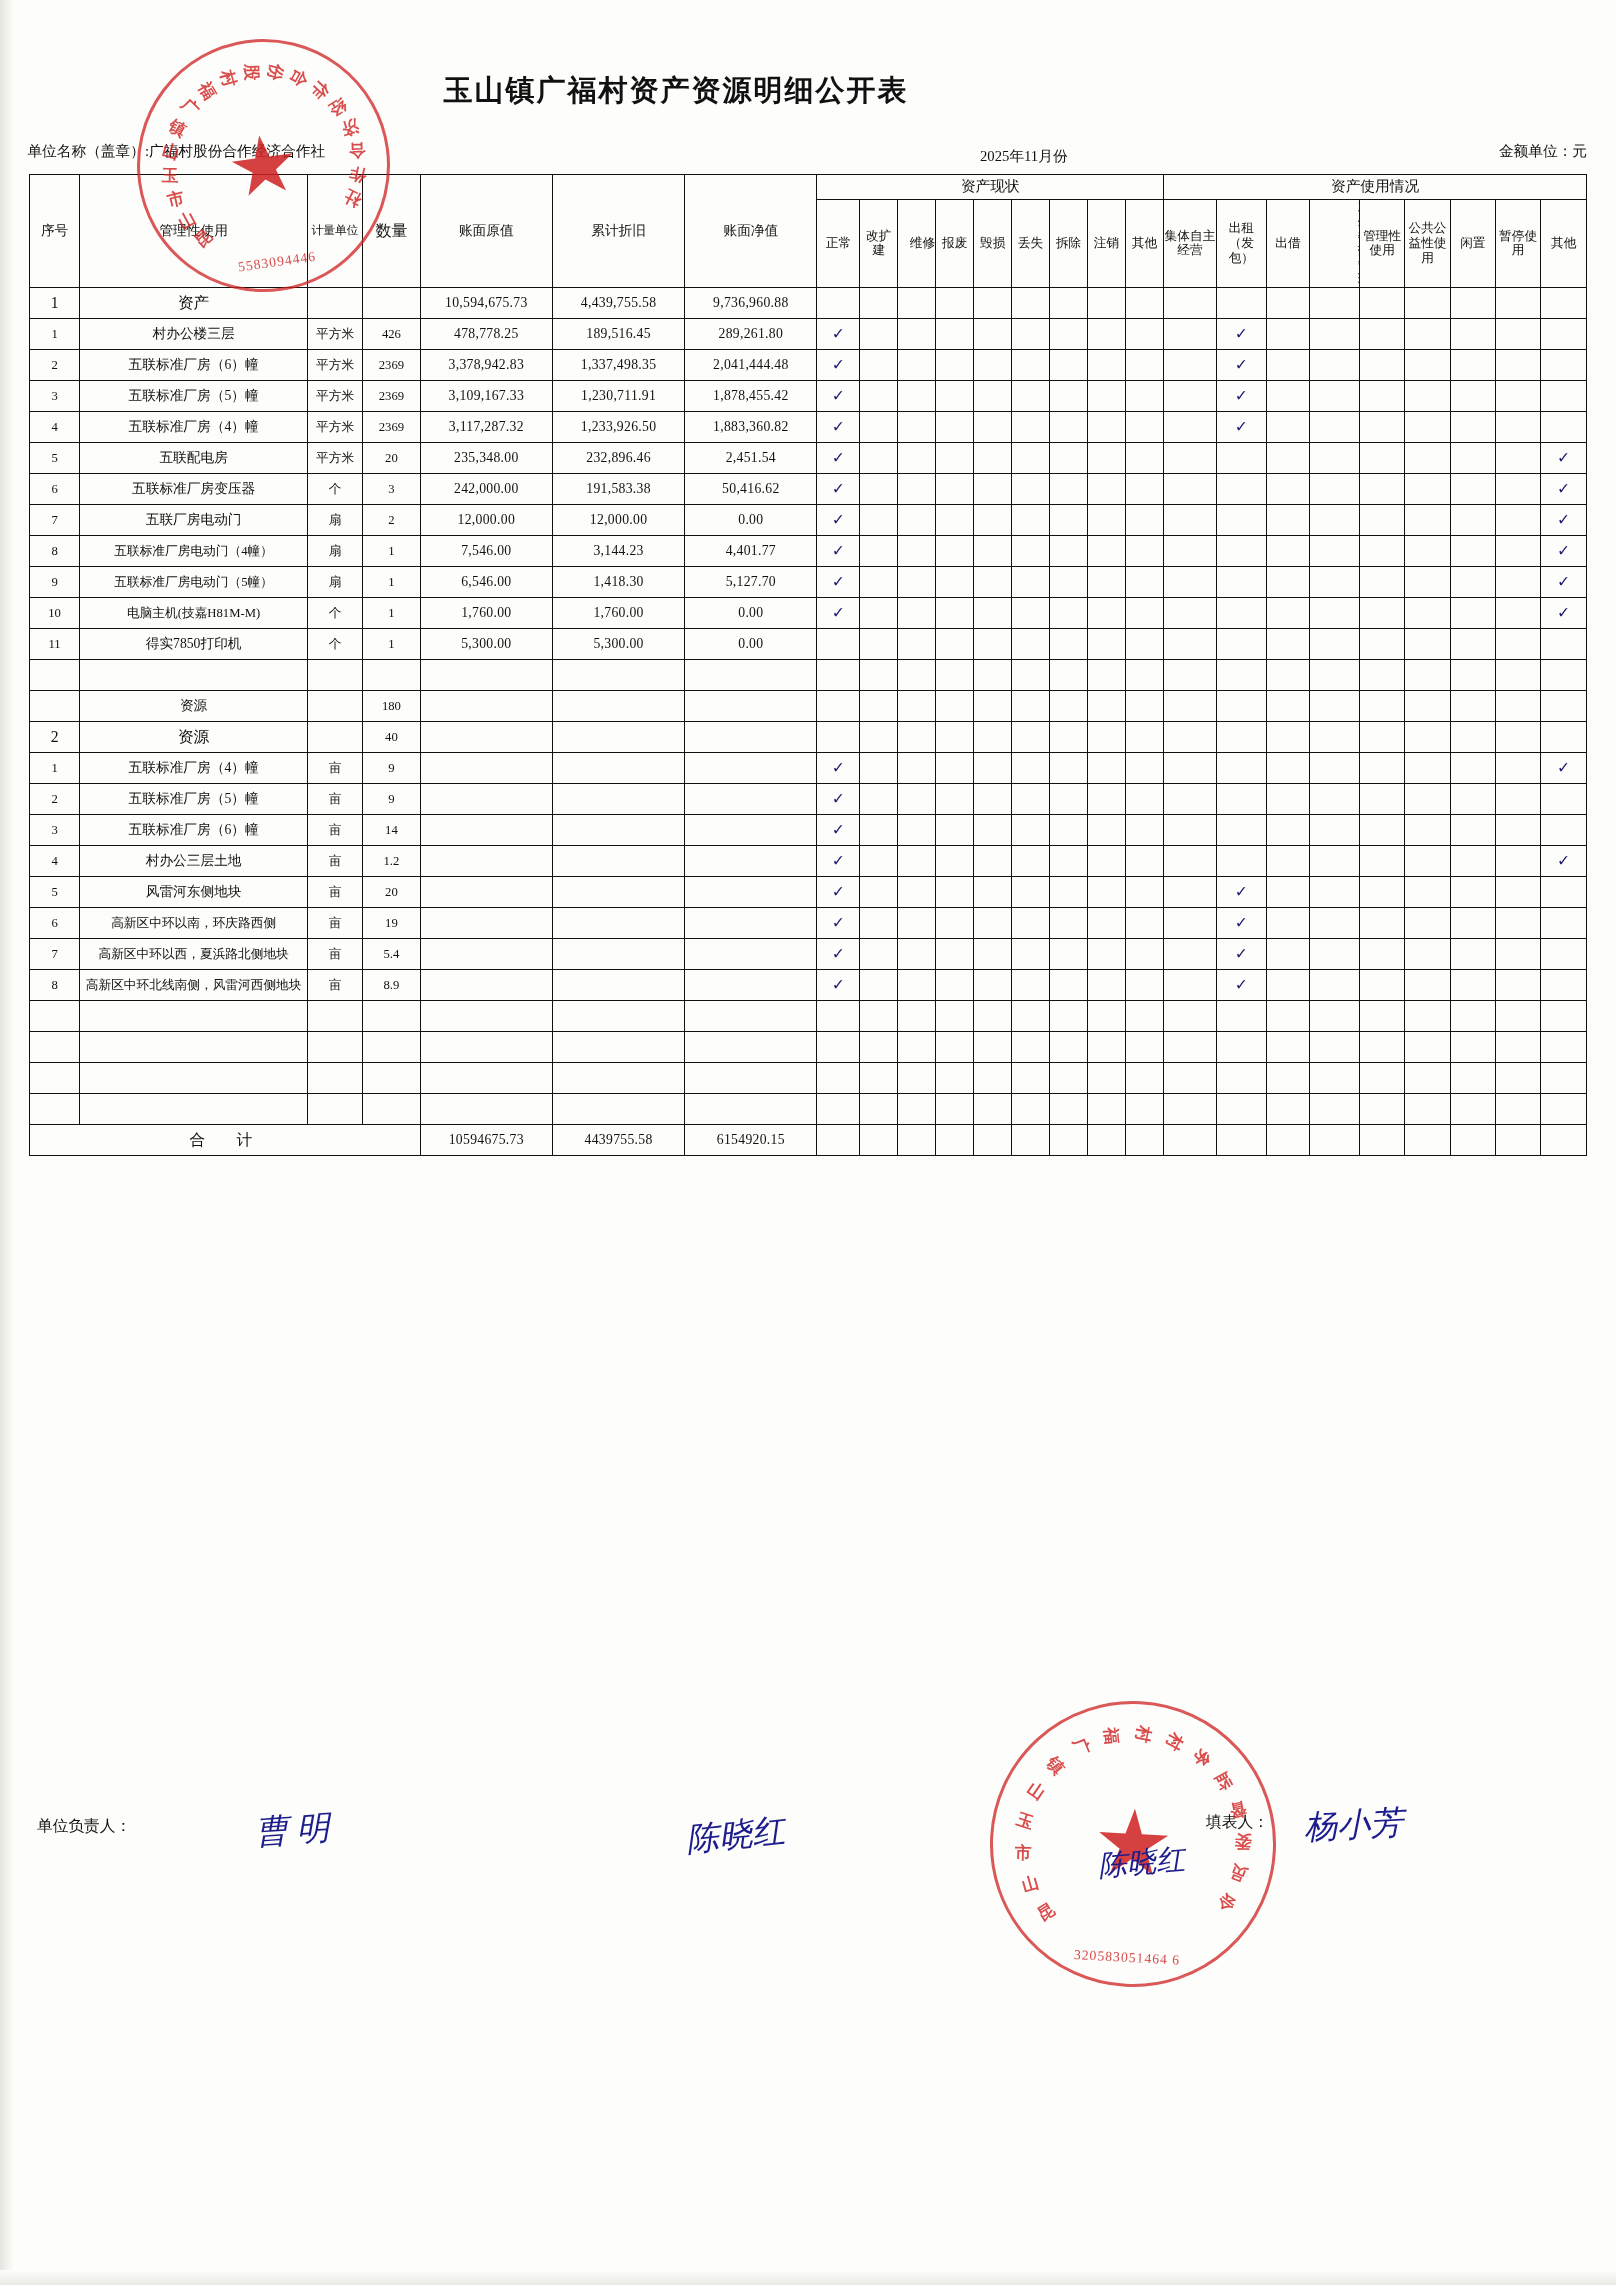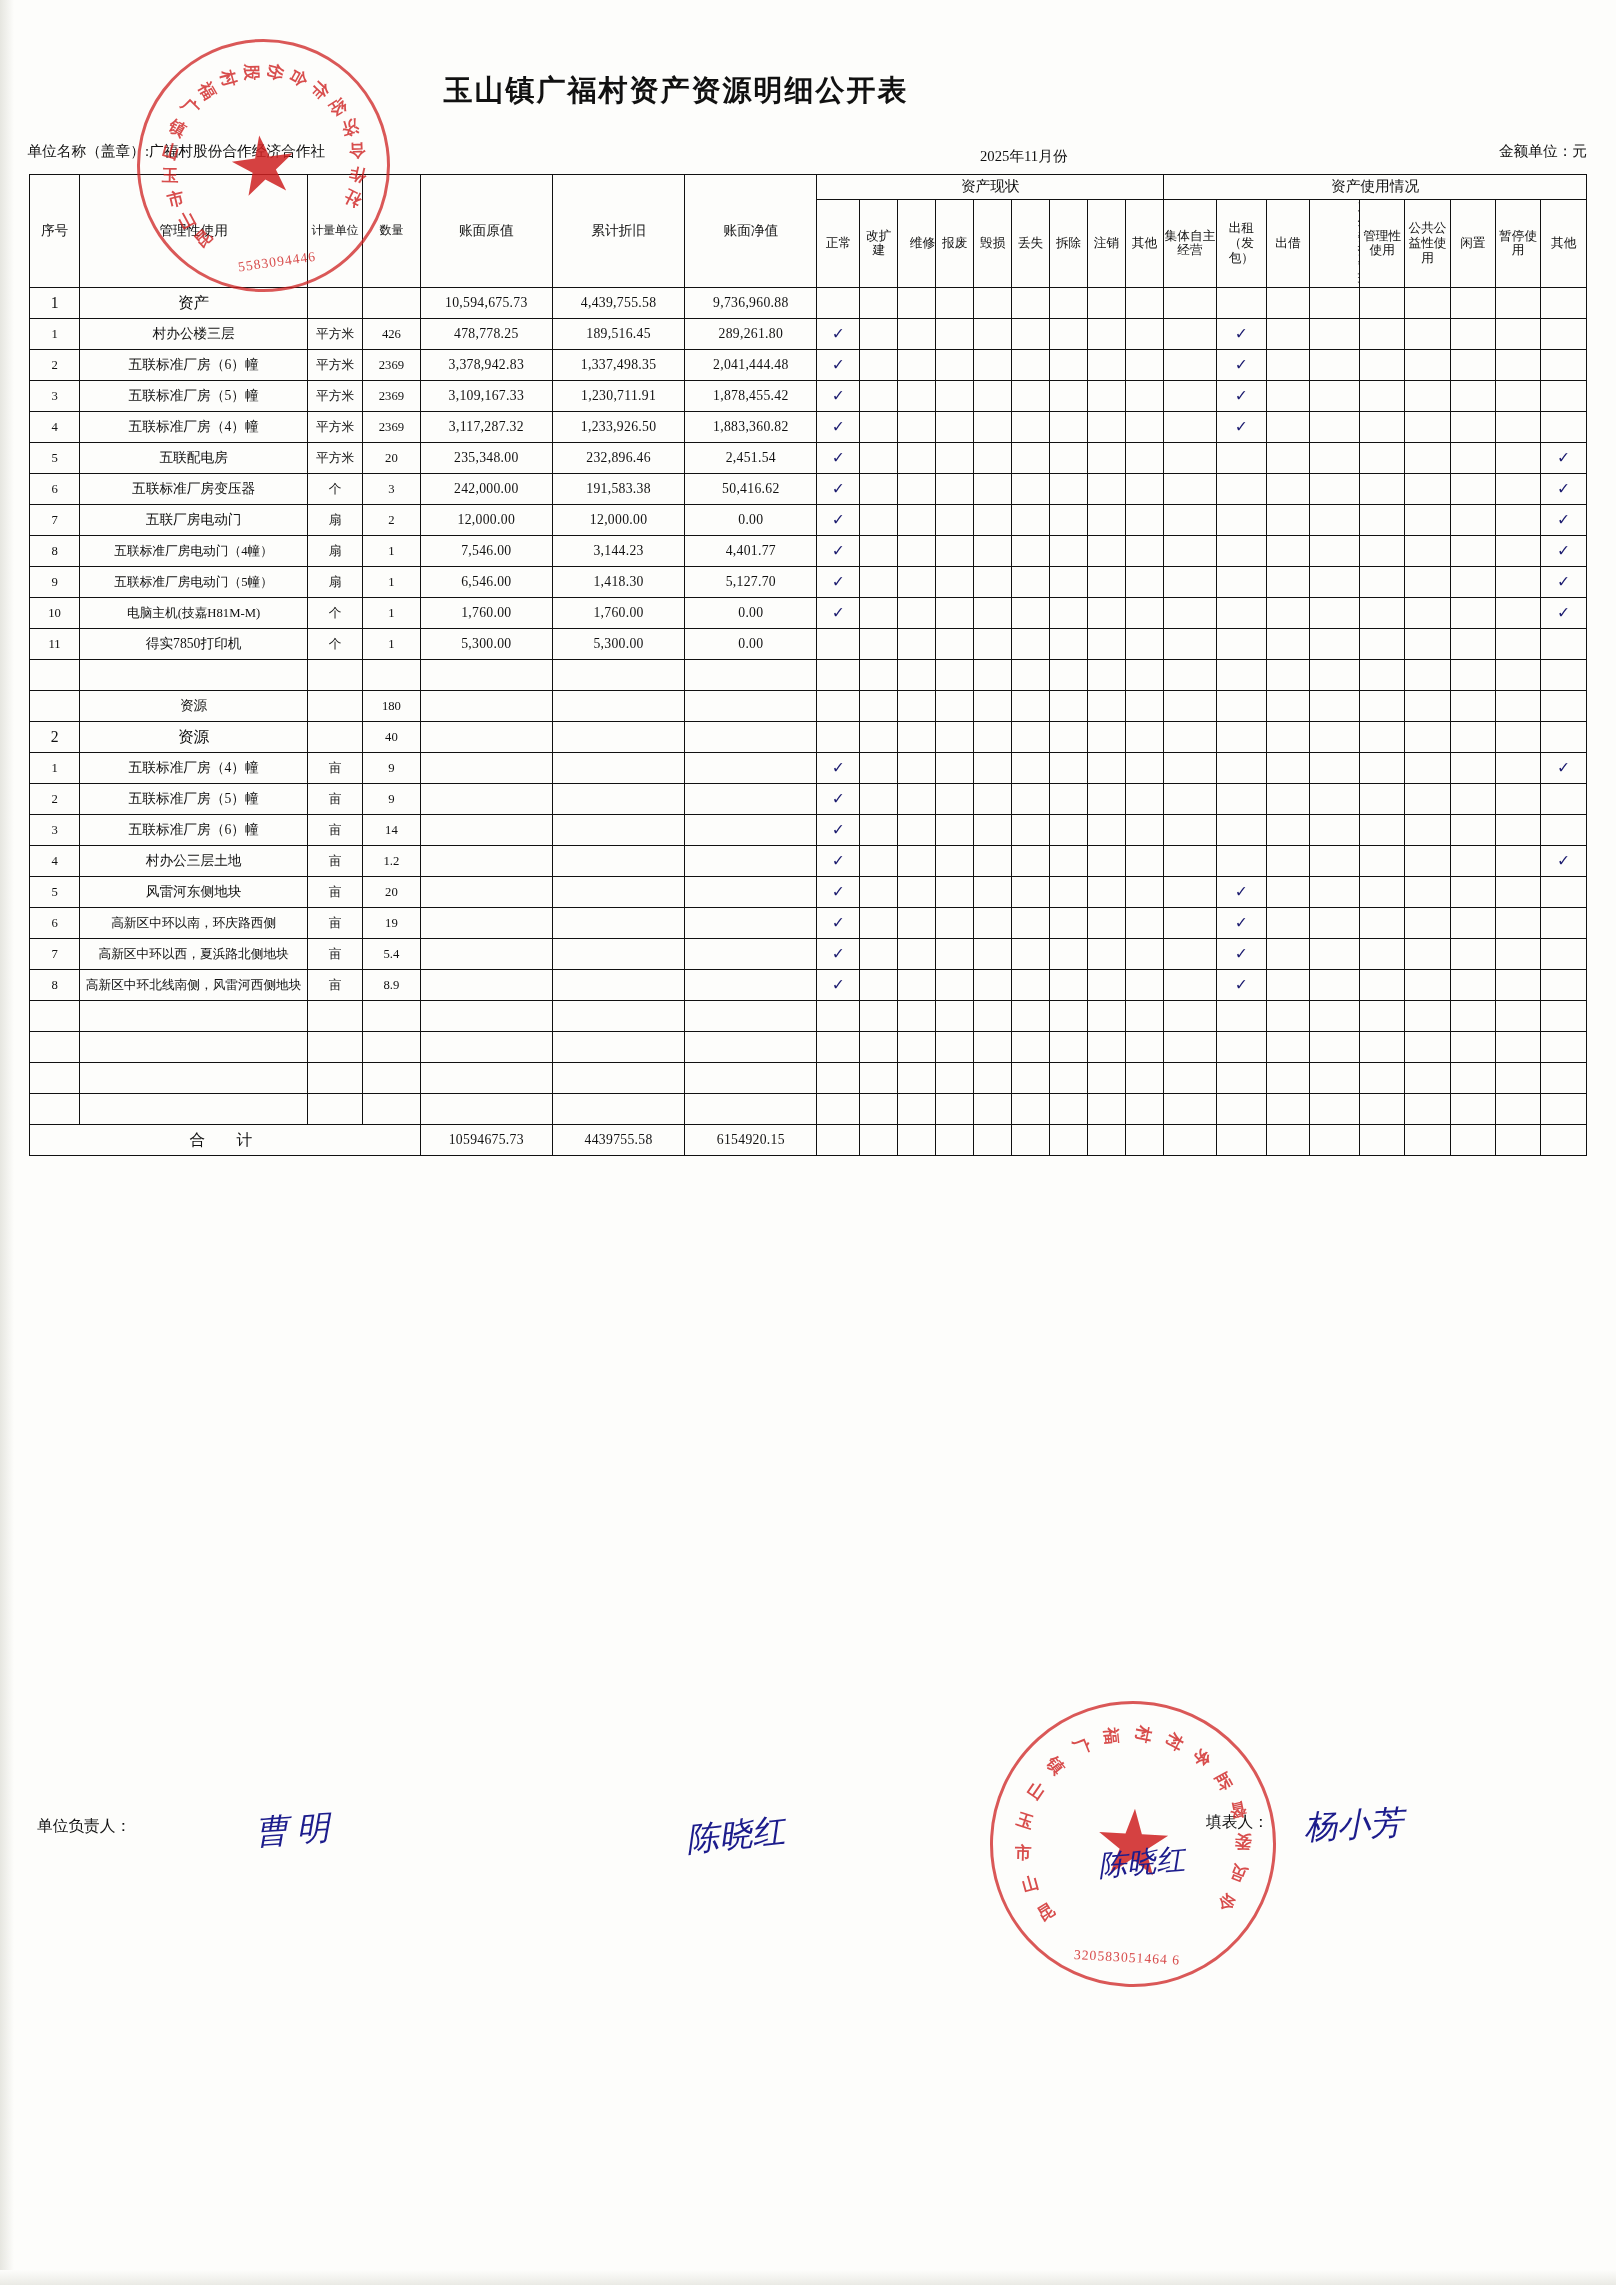--- a/index.html
+++ b/index.html
@@ -248,21 +248,21 @@
         <col style="width:37px">
         <col style="width:37px">
         <col style="width:37px">
         <col style="width:37px">
     </colgroup>
     <thead>
         <tr>
           <td rowspan="2" class="hdr-v" style="height: 108px; font-size: 13.7px;">序号</td>
           <td rowspan="2" class="hdr-v" style="height: 108px; font-size: 13.7px;">管理性使用</td>
           <td rowspan="2" class="hdr-v" style="height: 108px; font-size: 11.8px;">计量单位</td>
-          <td rowspan="2" class="hdr-v" style="height: 108px; font-size: 12px;">数量</td>
+          <td rowspan="2" class="hdr-v" style="height: 108px; font-size: 16px;">数量</td>
           <td rowspan="2" class="hdr-v" style="height: 108px; font-size: 13.7px;">账面原值</td>
           <td rowspan="2" class="hdr-v" style="height: 108px; font-size: 13.7px;">累计折旧</td>
           <td rowspan="2" class="hdr-v" style="height: 108px; font-size: 13.7px;">账面净值</td>
           <td colspan="9" class="grp-hdr">资产现状</td>
           <td colspan="9" class="grp-hdr">资产使用情况</td>
         </tr>
         <tr>
           <td class="hdr-v" style="height: 86px;">正常</td>
           <td class="hdr-v" style="height: 86px;">改扩建</td>
           <td class="hdr-v" style="height: 86px; text-align: right;">维修</td>

